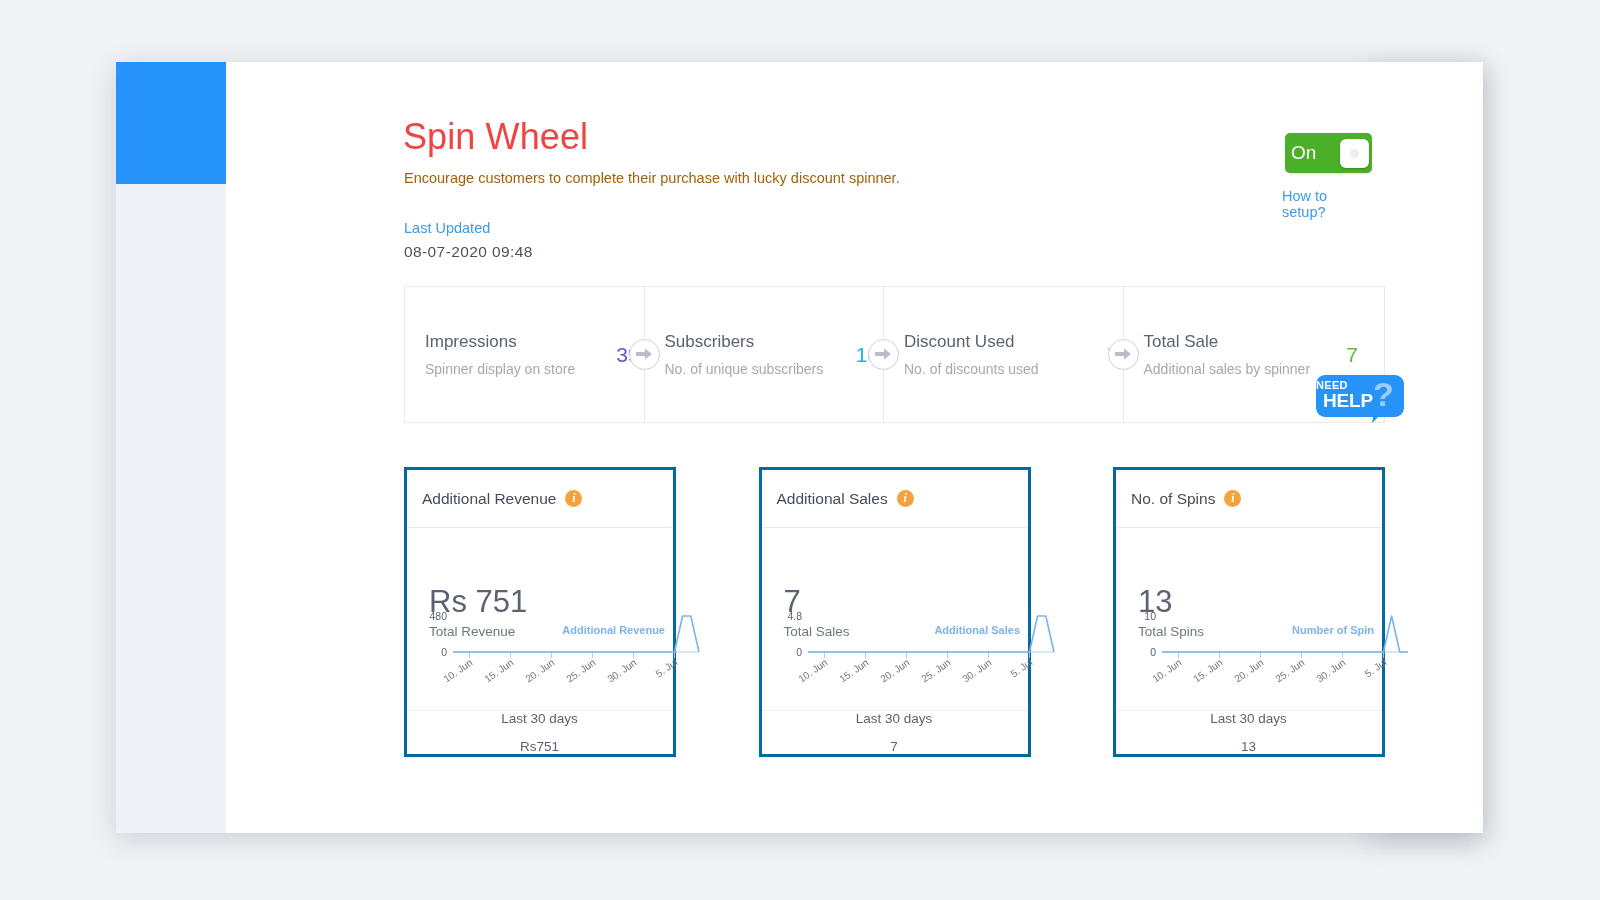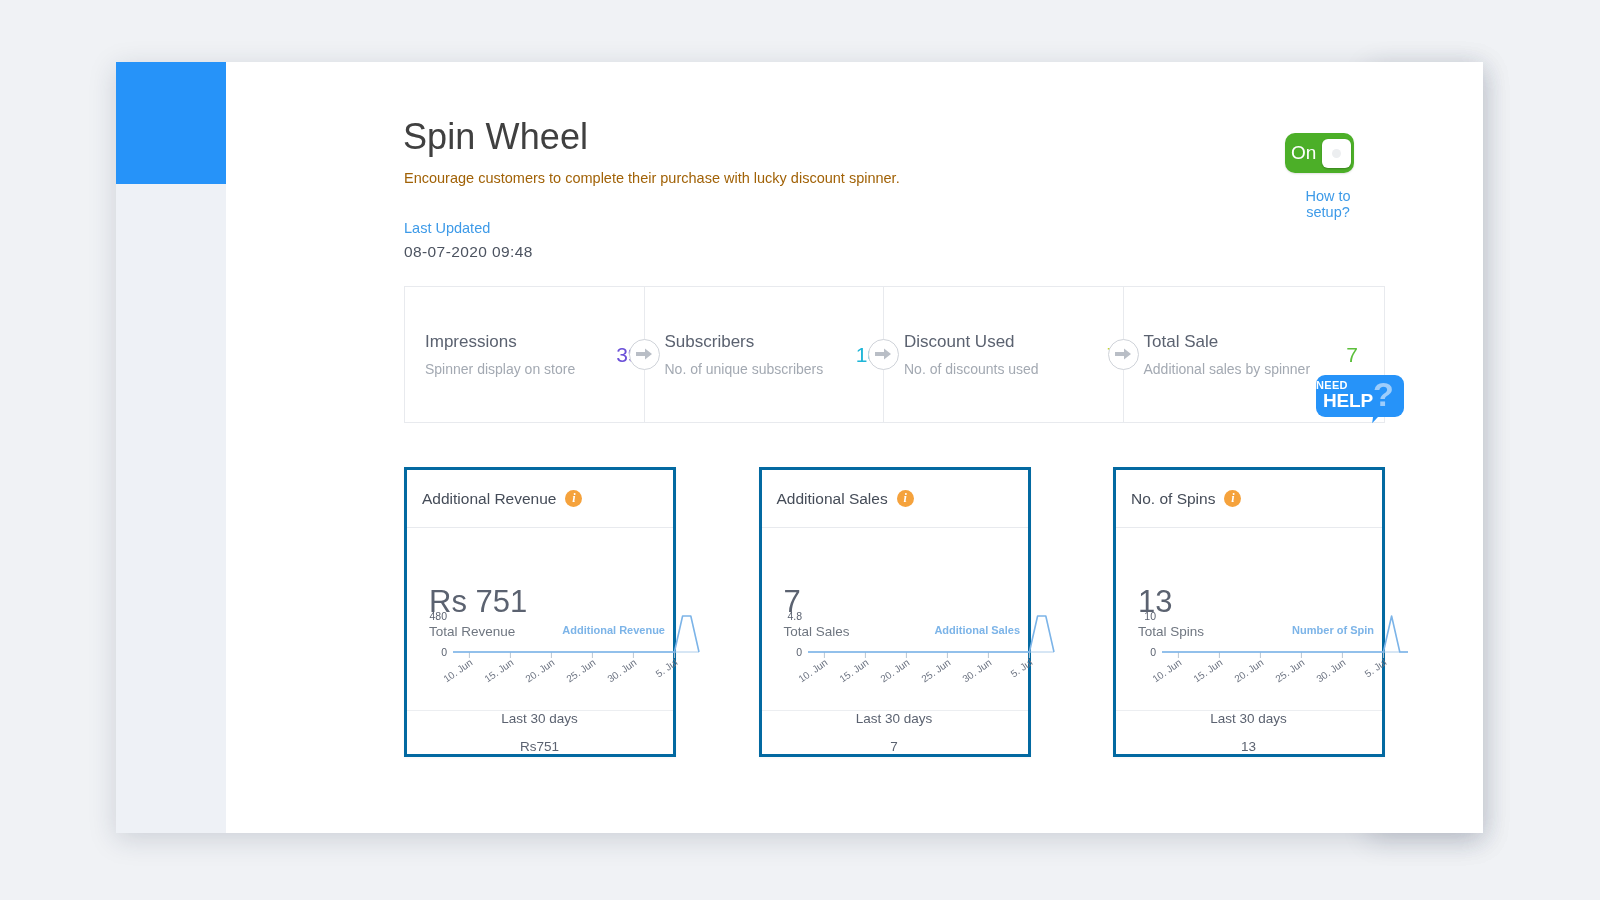--- a/index.html
+++ b/index.html
@@ -48,41 +48,41 @@
     position: absolute;
     left: 110px; top: 0;
     width: 1257px; height: 771px;
     background: #ffffff;
     padding: 0;
   }
 
   
   .page-title {
     position: absolute; left: 177px; top: 54px;
-    font-size: 36px; font-weight: 400; color: #404040;
+    font-size: 36px; font-weight: 400; color: #ef4444;
     letter-spacing: .1px;
   }
   .page-sub {
     position: absolute; left: 178px; top: 108px;
     font-size: 14.5px; color: #a16207;
   }
   .last-updated-label {
     position: absolute; left: 178px; top: 158px;
     font-size: 14.5px; color: #3d9ae8;
   }
   .last-updated-value {
     position: absolute; left: 178px; top: 181px;
     font-size: 15.5px; color: #4c5360; letter-spacing: .4px;
   }
 
   .toggle {
     position: absolute; left: 1059px; top: 71px;
-    width: 69px; height: 40px;
+    width: 87px; height: 40px;
     background: #4caf28;
-    border-radius: 10px;
+    border-radius: 5px;
     display: flex; align-items: center;
     padding: 0 3px;
     cursor: pointer;
     box-shadow: 0 1px 2px rgba(0,0,0,.12);
   }
   .toggle-label {
     color: #ffffff; font-size: 19px; font-weight: 400;
     flex: 1; text-align: left; padding-left: 3px;
   }
   .toggle-knob {
@@ -94,21 +94,21 @@
   }
   .toggle-knob::after {
     content: "";
     position: absolute; left: 50%; top: 50%;
     width: 9px; height: 9px; margin: -4.5px 0 0 -4.5px;
     border-radius: 50%;
     background: #eceef0;
   }
   .how-to-setup {
     position: absolute; left: 1056px; top: 126px;
-    width: 92px; text-align: center;
+    width: 92px; 
     font-size: 14.5px; color: #3d9ae8; cursor: pointer;
   }
 
   
   .stats {
     position: absolute; left: 178px; top: 224px;
     width: 981px; height: 137px;
     border: 1px solid #e8eaee;
     background: #fff;
     display: flex;

